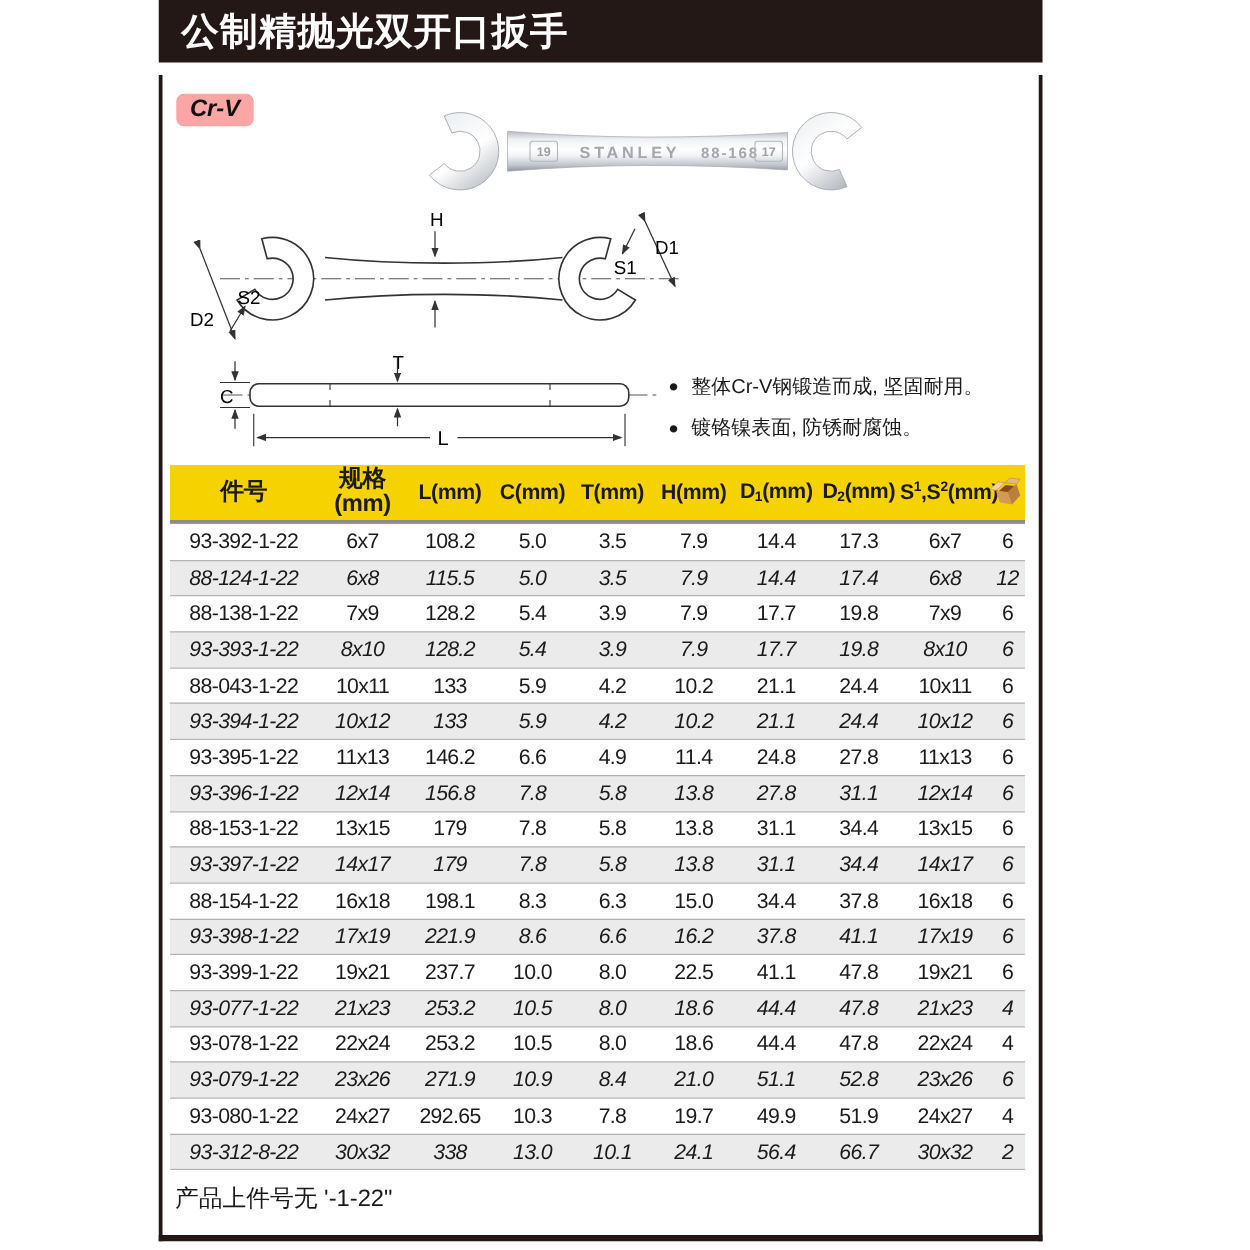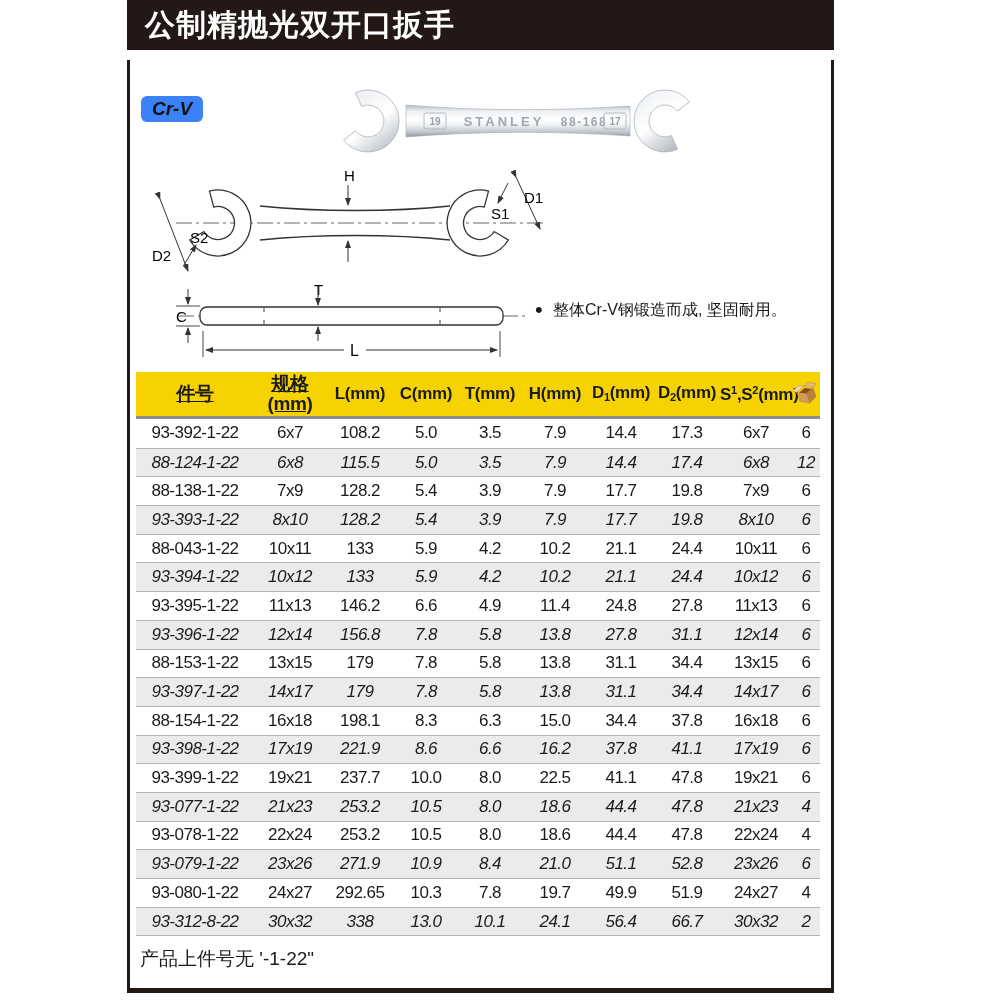--- a/index.html
+++ b/index.html
@@ -8,35 +8,35 @@
 
   .titlebar { position:absolute; left:127px; top:0; width:707px; height:50px;
     background:#231815; color:#fff; display:flex; align-items:center; padding-left:18px; }
   .titlebar span { font-size:30px; font-weight:bold; letter-spacing:1px; }
 
   .frame { position:absolute; left:127px; top:60px; width:707px; height:933px;
     border-left:3px solid #231815; border-right:3px solid #231815; border-bottom:5px solid #231815;
     background:#fff; }
 
   .crv-badge { position:absolute; left:11px; top:15px; width:62px; height:26px;
-    background:#3b82f6; color:#111; border-radius:6px; display:flex; align-items:center; justify-content:center;
-    font-size:19px; font-weight:bold; font-style:italic;margin-top:21px; }
+    background:#fca5a5; color:#111; border-radius:6px; display:flex; align-items:center; justify-content:center;
+    font-size:19px; font-weight:bold; font-style:italic; }
 
   .wrench-photo { position:absolute; left:178px; top:8px; }
   .diagram { position:absolute; left:18px; top:105px; }
 
   .features { position:absolute; left:405px; top:233px; width:295px; }
   .feature { position:relative; font-size:16px; line-height:33px; padding-left:18px; white-space:nowrap; }
   .feature::before { content:"\2022"; position:absolute; left:0; top:0; font-size:22px; }
 
   .spec-table { position:absolute; left:6px; top:312px; width:684px; }
   .t-row { display:flex; align-items:center; }
   .thead { background:#f6d300; height:47px; border-bottom:3px solid #8c8c8c; }
   .th { font-weight:bold; font-size:17px; text-align:center; line-height:1.05; letter-spacing:-0.3px; }
-  .th.cjk { font-size:19px;text-decoration:underline; }
+  .th.cjk { font-size:19px; }
   .sub { font-size:11px; vertical-align:-3px; }
   .sup { font-size:11px; vertical-align:6px; }
   .tr { height:28.7px; border-top:1px solid #b3b3b3; }
   .tr:first-child { border-top:none;justify-content:flex-end; }
   .tr.alt { background:#ebebeb;font-style:italic; }
   .td { font-size:17px; letter-spacing:-0.5px; text-align:center; white-space:nowrap; }
   .c0{width:118px} .c1{width:72px} .c2{width:68px} .c3{width:64px} .c4{width:64px}
   .c5{width:66px} .c6{width:66px} .c7{width:66px} .c8{width:72px} .c9{width:28px}
   .footnote { border-top:1px solid #b3b3b3; padding:10px 0 0 4px; font-size:19px; }
   .box-icon-wrap { display:flex; justify-content:center; }
@@ -131,20 +131,21 @@
       <text x="28" y="157" font-size="15">C</text>
       <line x1="55" y1="166" x2="55" y2="192" stroke="#333" stroke-width="0.9"></line>
       <line x1="352" y1="166" x2="352" y2="192" stroke="#333" stroke-width="0.9"></line>
       <line x1="196" y1="185" x2="58" y2="185" stroke="#333" stroke-width="1" marker-end="url(#ar)"></line>
       <line x1="218" y1="185" x2="349" y2="185" stroke="#333" stroke-width="1" marker-end="url(#ar)"></line>
       <text x="202" y="191" font-size="16">L</text>
     </svg>
 
     <div class="features" id="features">
         <div class="feature">整体Cr-V钢锻造而成, 坚固耐用。</div>
+        <div class="feature">镀铬镍表面, 防锈耐腐蚀。</div>
       </div>
 
     <div class="spec-table">
       <div class="t-row thead" id="thead-row">
           <div class="th c0 cjk"><span>件号</span></div>
           <div class="th c1 cjk"><span>规格</span><br><span>(mm)</span></div>
           <div class="th c2"><span>L(mm)</span></div>
           <div class="th c3"><span>C(mm)</span></div>
           <div class="th c4"><span>T(mm)</span></div>
           <div class="th c5"><span>H(mm)</span></div>

